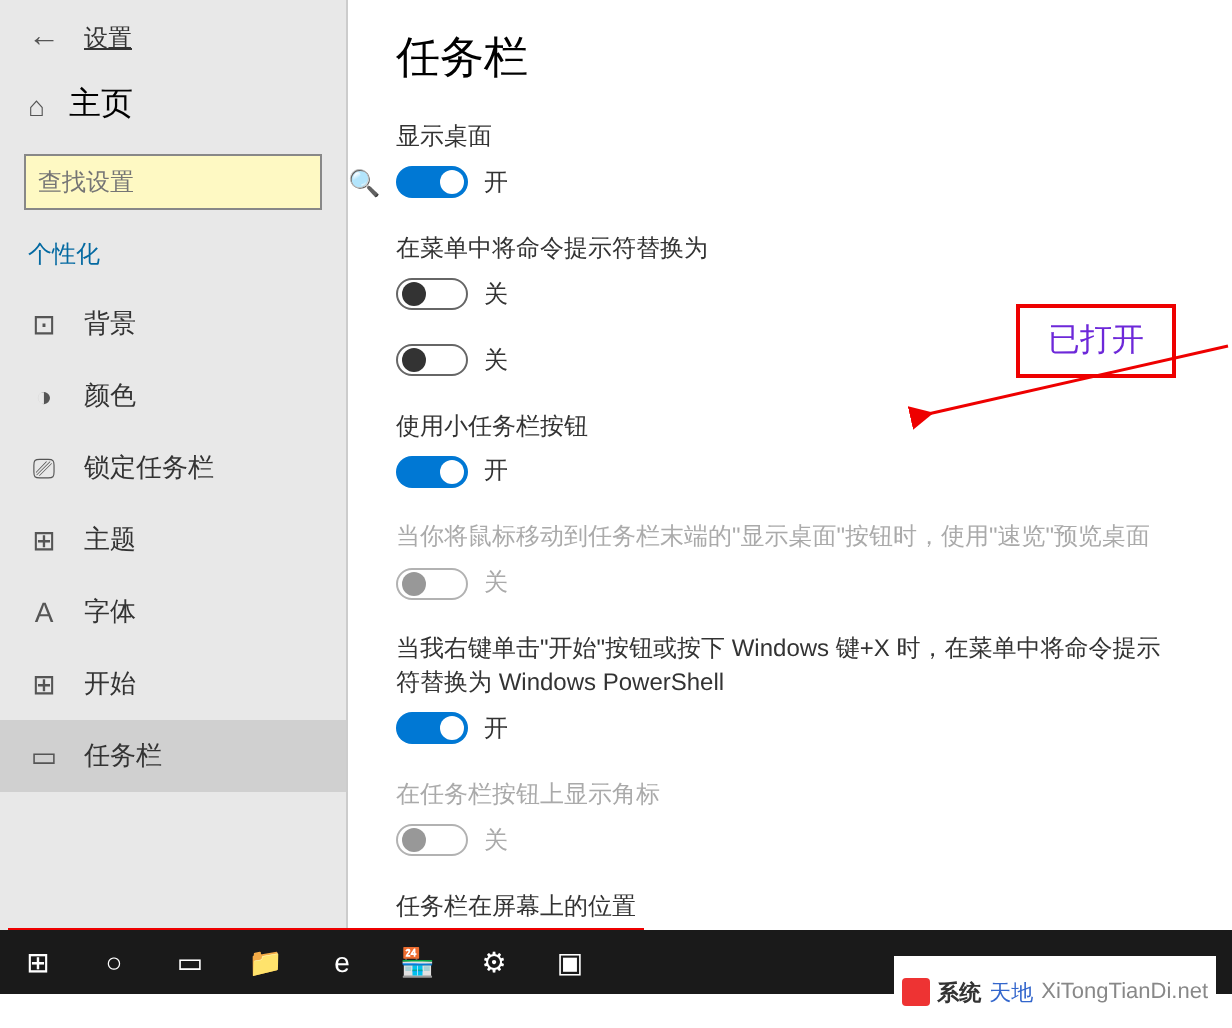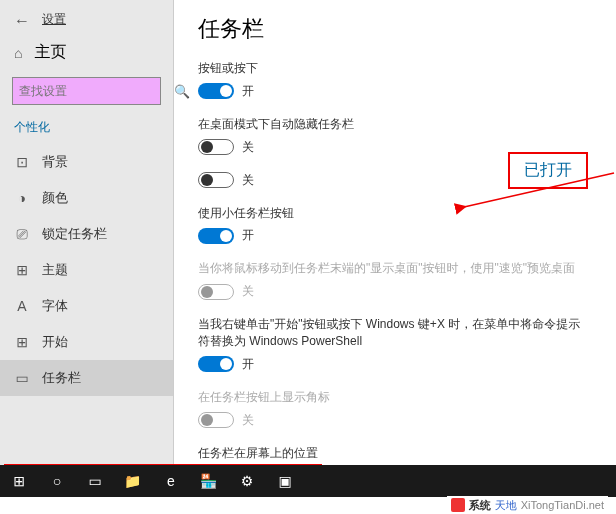--- a/index.html
+++ b/index.html
@@ -4,21 +4,21 @@
 <style>
 * { margin: 0; padding: 0; box-sizing: border-box; font-family: "Microsoft YaHei", sans-serif; }
 body { width: 616px; height: 514px; overflow: hidden; background: #fff; position: relative; }
 .window { display: flex; height: 497px; }
 .sidebar { width: 174px; background: #e8e8e8; border-right: 1px solid #ccc; display: flex; flex-direction: column; }
 .header-row { display: flex; align-items: center; padding: 10px 14px 6px; gap: 12px; }
 .back-btn { font-size: 16px; color: #555; }
 .settings-label { font-size: 12px; color: #333; text-decoration: underline; }
 .home-row { display: flex; align-items: center; padding: 8px 14px; gap: 12px; }
 .home-icon { font-size: 14px; color: #555; }
-.search-box { margin: 6px 12px 10px; display: flex; align-items: center; border: 1px solid #888; background: #f0abfc; height: 28px; padding: 0 6px; }
+.search-box { margin: 6px 12px 10px; display: flex; align-items: center; border: 1px solid #888; background: #fef9c3; height: 28px; padding: 0 6px; }
 .search-input { flex: 1; border: none; background: transparent; font-size: 12px; outline: none; color: #666; }
 .search-icon { font-size: 13px; color: #555; }
 .category-label { padding: 4px 14px 8px; font-size: 12px; color: #0369a1; font-weight: 500; }
 .nav-list { flex: 1; }
 .nav-item { display: flex; align-items: center; padding: 9px 14px; gap: 12px; font-size: 13px; color: #333; cursor: pointer; }
 .nav-item.active { background: #d0d0d0; }
 .nav-icon { width: 16px; text-align: center; font-size: 14px; color: #555; }
 .content { flex: 1; padding: 14px 24px 0 24px; overflow-y: auto; position: relative; }
 .page-title { font-size: 22px; font-weight: 400; margin-bottom: 16px; }
 .setting-block { margin-bottom: 16px; }
@@ -27,27 +27,27 @@
 .toggle-row { display: flex; align-items: center; gap: 8px; }
 .toggle { width: 36px; height: 16px; border-radius: 8px; position: relative; cursor: pointer; }
 .toggle.on { background: #0078d4; }
 .toggle.off { background: #fff; border: 1px solid #666; }
 .toggle.on::after { content: ""; position: absolute; right: 2px; top: 2px; width: 12px; height: 12px; background: #fff; border-radius: 50%; }
 .toggle.off::after { content: ""; position: absolute; left: 2px; top: 1px; width: 12px; height: 12px; background: #333; border-radius: 50%; }
 .toggle.disabled { opacity: 0.5; cursor: default; }
 .toggle-state { font-size: 12px; color: #333; }
 .toggle-state.disabled { color: #aaa; }
 .dropdown { width: 210px; height: 28px; border: 1px solid #999; display: flex; align-items: center; justify-content: space-between; padding: 0 8px; font-size: 12px; background: #fff; }
-.callout-box { position: absolute; right: 28px; top: 152px; border: 2px solid #e00; padding: 6px 14px; color: #0369a1; font-size: 16px; background: transparent; }
+.callout-box { position: absolute; right: 28px; top: 152px; border: 2px solid #e00; padding: 6px 14px; color: #6d28d9; font-size: 16px; background: transparent; }
 .arrow-svg { position: absolute; left: 280px; top: 165px; pointer-events: none; }
 .taskbar { position: absolute; bottom: 17px; left: 0; width: 616px; height: 32px; background: #1a1a1a; display: flex; align-items: center; }
 .taskbar-highlight { position: absolute; left: 4px; bottom: 47px; width: 318px; height: 3px; background: #e00; }
 .tb-item { width: 38px; height: 32px; display: flex; align-items: center; justify-content: center; color: #fff; font-size: 14px; }
 .tb-start { color: #fff; }
-.watermark { position: absolute; right: 8px; bottom: 0; height: 18px; display: flex; align-items: center; gap: 4px; font-size: 11px; color: #3366cc; background: #fff; padding: 0 4px; }
+.watermark { position: absolute; right: 8px; bottom: 0; height: 36px; display: flex; align-items: center; gap: 4px; font-size: 11px; color: #3366cc; background: #fff; padding: 0 4px; }
 .watermark .wm-icon { width: 14px; height: 14px; background: #e33; border-radius: 2px; }
 .wm-prefix { color: #333; font-weight: 700; }
 </style>
 </head>
 <body>
 
 <div class="window">
   <div class="sidebar">
     <div class="header-row">
       <span class="back-btn">←</span>
@@ -91,29 +91,29 @@
           <span class="nav-icon">▭</span>
           <span>任务栏</span>
         </div>
     </div>
   </div>
 
   <div class="content">
     <h1 class="page-title">任务栏</h1>
 
     <div class="setting-block">
-      <div class="setting-label">按钮或按下</div>
+      <div class="setting-label">显示桌面</div>
       <div class="toggle-row">
           <div class="toggle on"></div>
           <span class="toggle-state">开</span>
         </div>
     </div>
 
     <div class="setting-block">
-      <div class="setting-label">在桌面模式下自动隐藏任务栏</div>
+      <div class="setting-label">在菜单中将命令提示符替换为</div>
       <div class="toggle-row">
           <div class="toggle off"></div>
           <span class="toggle-state">关</span>
         </div>
     </div>
 
     <div class="setting-block">
       <div class="toggle-row">
           <div class="toggle off"></div>
           <span class="toggle-state">关</span>

